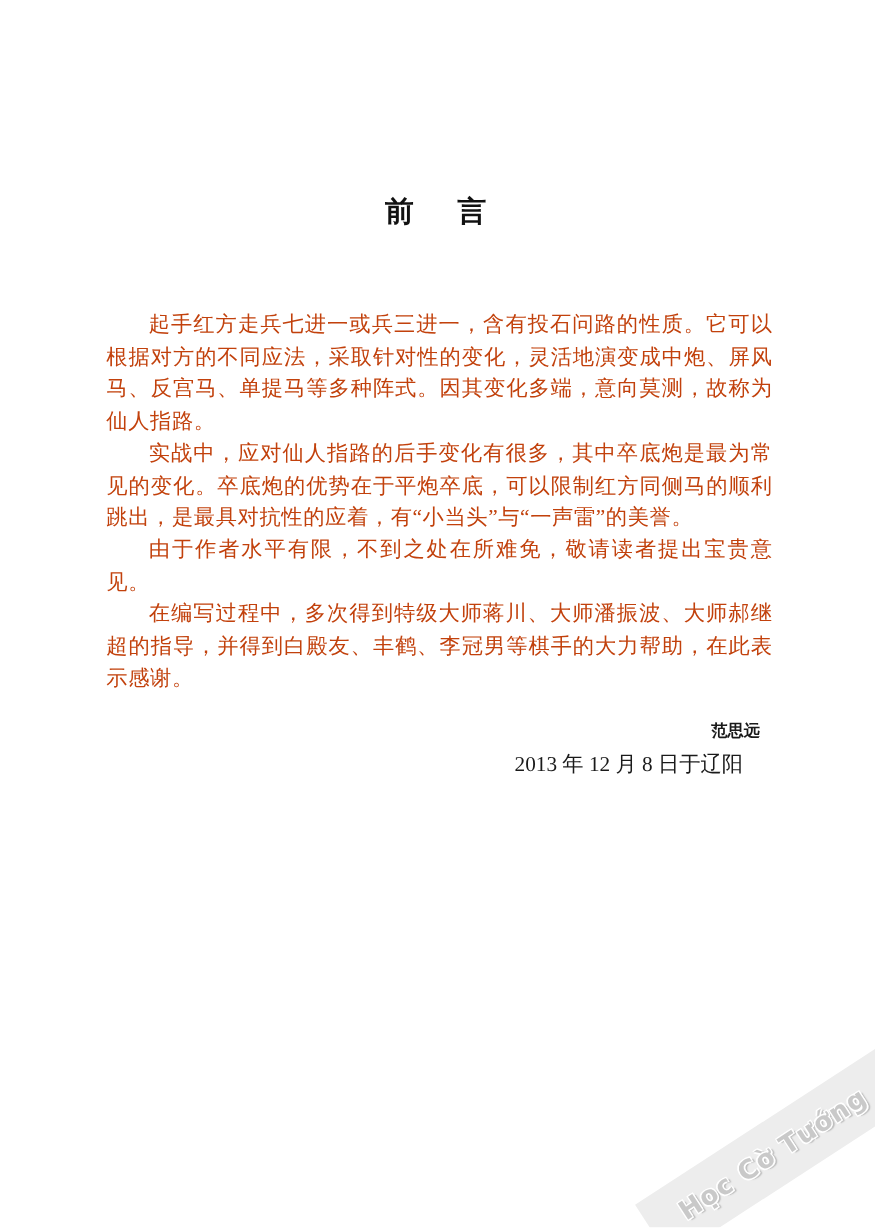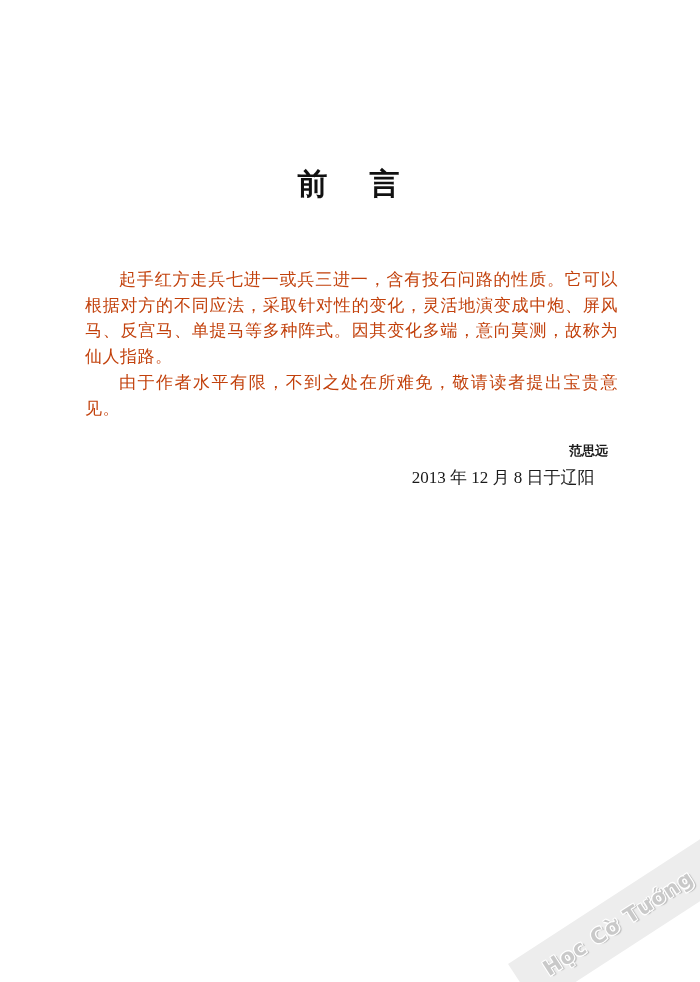--- a/index.html
+++ b/index.html
@@ -17,24 +17,24 @@
     color: #1c1c1c;
   }
   .content {
     position: absolute;
     left: 85px;
     top: 150px;
     width: 533px;
   }
   .page-title {
     text-align: center;
-    font-size: 30px;
+    font-size: 23px;
     font-weight: bold;
     letter-spacing: 6px;
-    margin: 14px 0 62px 0;
+    margin: 4px 0 62px 0;
     color: #111111;
   }
   .body-text p {
     margin: 0;
     font-size: 17px;
     line-height: 25.7px;
     text-align: justify;
     text-indent: 2em;
     letter-spacing: 0.5px;
     color: #c2410c;
@@ -83,21 +83,23 @@
   }
 </style>
 </head>
 <body>
 
 <div class="page">
   <div class="content">
     <h1 class="page-title">前　言</h1>
     <div class="body-text">
       <p>起手红方走兵七进一或兵三进一，含有投石问路的性质。它可以根据对方的不同应法，采取针对性的变化，灵活地演变成中炮、屏风马、反宫马、单提马等多种阵式。因其变化多端，意向莫测，故称为仙人指路。</p>
+      <p>实战中，应对仙人指路的后手变化有很多，其中卒底炮是最为常见的变化。卒底炮的优势在于平炮卒底，可以限制红方同侧马的顺利跳出，是最具对抗性的应着，有“小当头”与“一声雷”的美誉。</p>
       <p>由于作者水平有限，不到之处在所难免，敬请读者提出宝贵意见。</p>
+      <p>在编写过程中，多次得到特级大师蒋川、大师潘振波、大师郝继超的指导，并得到白殿友、丰鹤、李冠男等棋手的大力帮助，在此表示感谢。</p>
     </div>
     <div class="signature-block">
       <div class="signature">范思远</div>
       <div class="sign-date">2013 年 12 月 8 日于辽阳</div>
     </div>
   </div>
   <div class="watermark">
     <span class="watermark-text">Học Cờ Tướng . Net</span>
   </div>
 </div>

